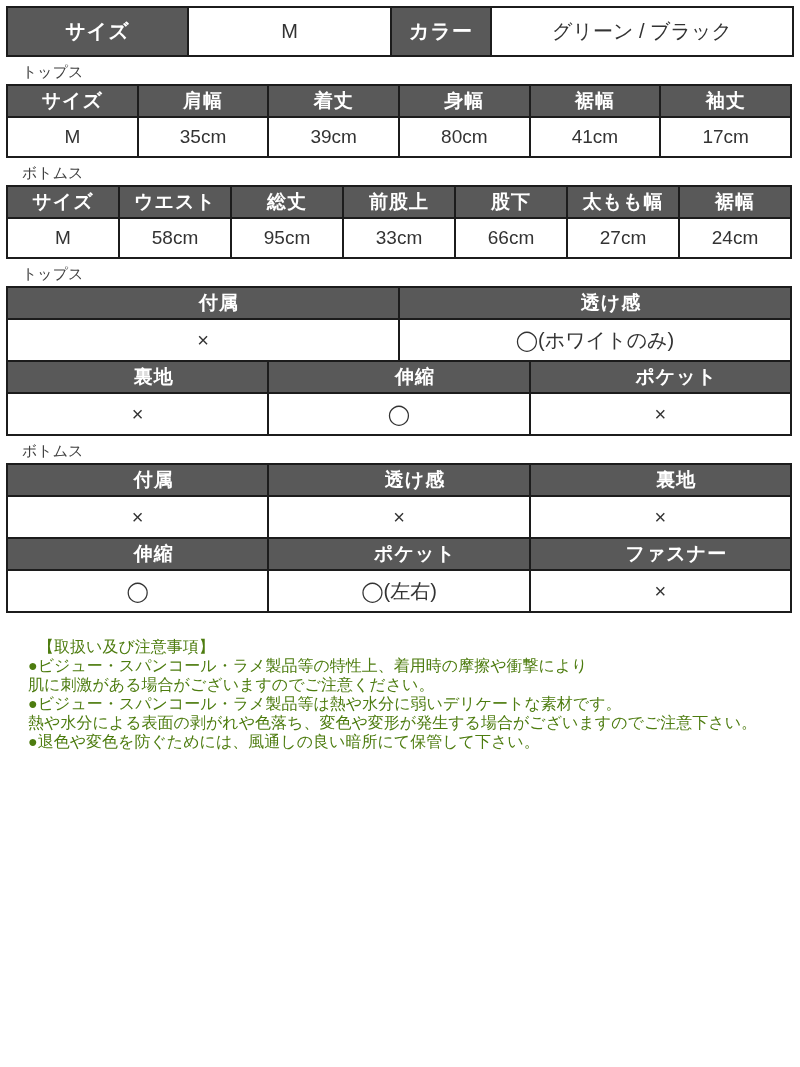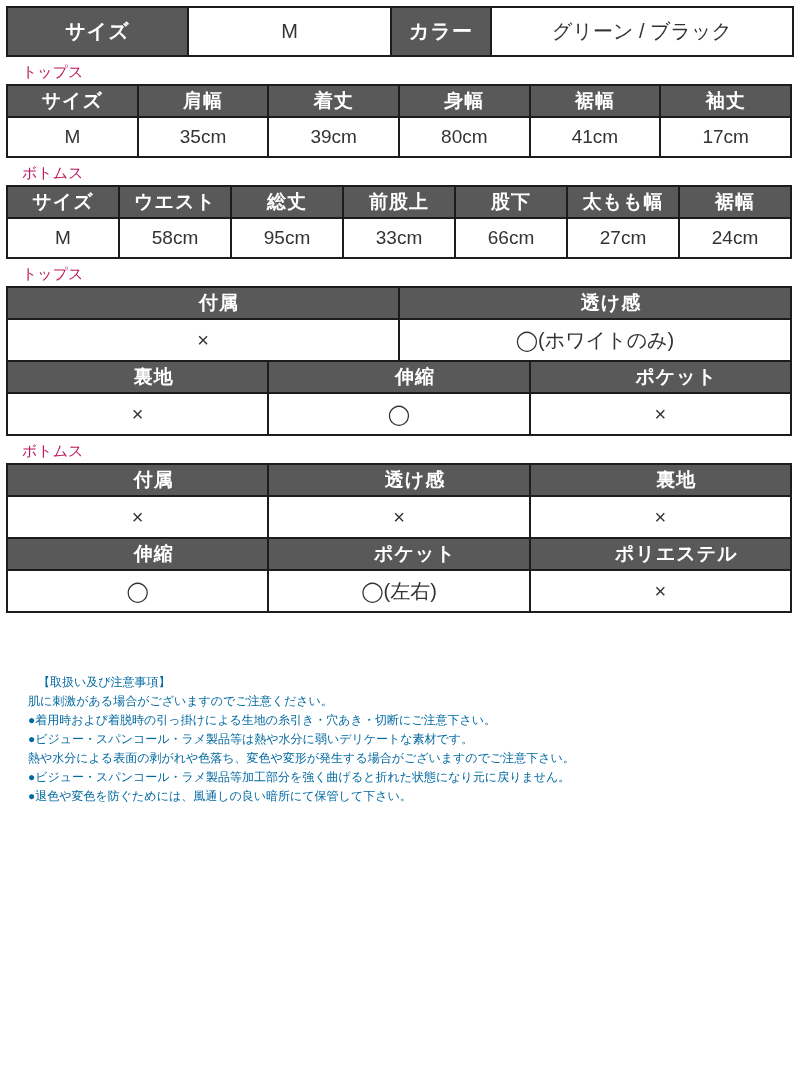--- a/index.html
+++ b/index.html
@@ -28,25 +28,25 @@
 
   
   .meas tr.hr th { height:30px; }
   .meas tr.vr td { height:38px; font-size:19px; }
 
   
   .feat tr.hr th { height:30px;padding-left:32px; }
   .feat tr.vr td { height:40px; font-size:20px; }
 
   .section-label {
-    font-size:15px; color:#be185d; margin:6px 0 4px 16px; line-height:17px;
+    font-size:15px; color:#404040; margin:6px 0 4px 16px; line-height:17px;
   }
 
   .notes {
-    margin:60px 30px 0 22px; font-size:12px; line-height:19px; color:#0369a1;
+    margin:24px 30px 0 22px; font-size:16px; line-height:19px; color:#4d7c0f;
   }
   .notes .title { text-indent:10px; }
   .notes div { white-space:normal; }
 </style>
 </head>
 <body>
 
 <div class="wrap">
 
   <table class="t sum">
@@ -175,33 +175,32 @@
       <th>裏地</th>
     </tr>
     <tr class="vr">
       <td>×</td>
       <td>×</td>
       <td>×</td>
     </tr>
     <tr class="hr">
       <th>伸縮</th>
       <th>ポケット</th>
-      <th>ポリエステル</th>
+      <th>ファスナー</th>
     </tr>
     <tr class="vr">
       <td>◯</td>
       <td>◯(左右)</td>
       <td>×</td>
     </tr>
   </tbody>
     </table>
 
   <div class="notes">
     <div class="title">【取扱い及び注意事項】</div>
+    <div>●ビジュー・スパンコール・ラメ製品等の特性上、着用時の摩擦や衝撃により</div>
     <div>肌に刺激がある場合がございますのでご注意ください。</div>
-    <div>●着用時および着脱時の引っ掛けによる生地の糸引き・穴あき・切断にご注意下さい。</div>
     <div>●ビジュー・スパンコール・ラメ製品等は熱や水分に弱いデリケートな素材です。</div>
     <div>熱や水分による表面の剥がれや色落ち、変色や変形が発生する場合がございますのでご注意下さい。</div>
-    <div>●ビジュー・スパンコール・ラメ製品等加工部分を強く曲げると折れた状態になり元に戻りません。</div>
     <div>●退色や変色を防ぐためには、風通しの良い暗所にて保管して下さい。</div>
   </div>
 
 </div>
 
 </body></html>

